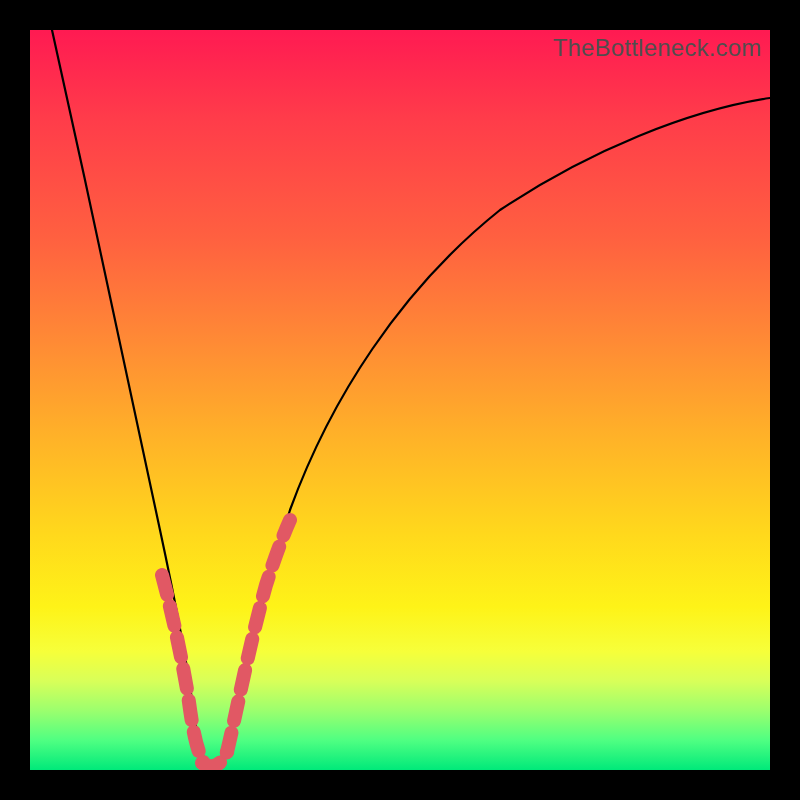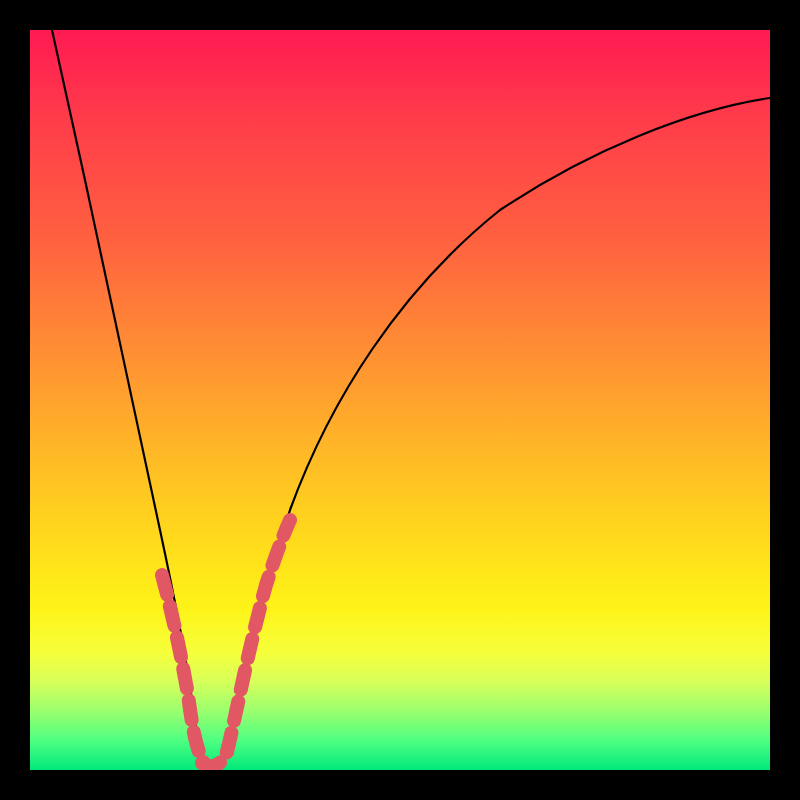--- a/index.html
+++ b/index.html
@@ -69,20 +69,21 @@
     stroke-linecap: round;
     stroke-dasharray: 20 12;
   }
 </style>
 </head>
 <body>
 
 <div class="frame">
   <div class="plot-area">
 
+    <span class="watermark">TheBottleneck.com</span>
 
     <svg class="overlay" viewBox="0 0 740 740" preserveAspectRatio="none">
 
       <path class="curve-main" d="M 22 0
                C 60 170, 100 360, 130 500
                C 145 570, 155 620, 162 670
                C 166 700, 170 725, 178 735
                C 184 740, 192 738, 198 720
                C 208 680, 225 590, 260 480
                C 300 370, 370 260, 470 180

